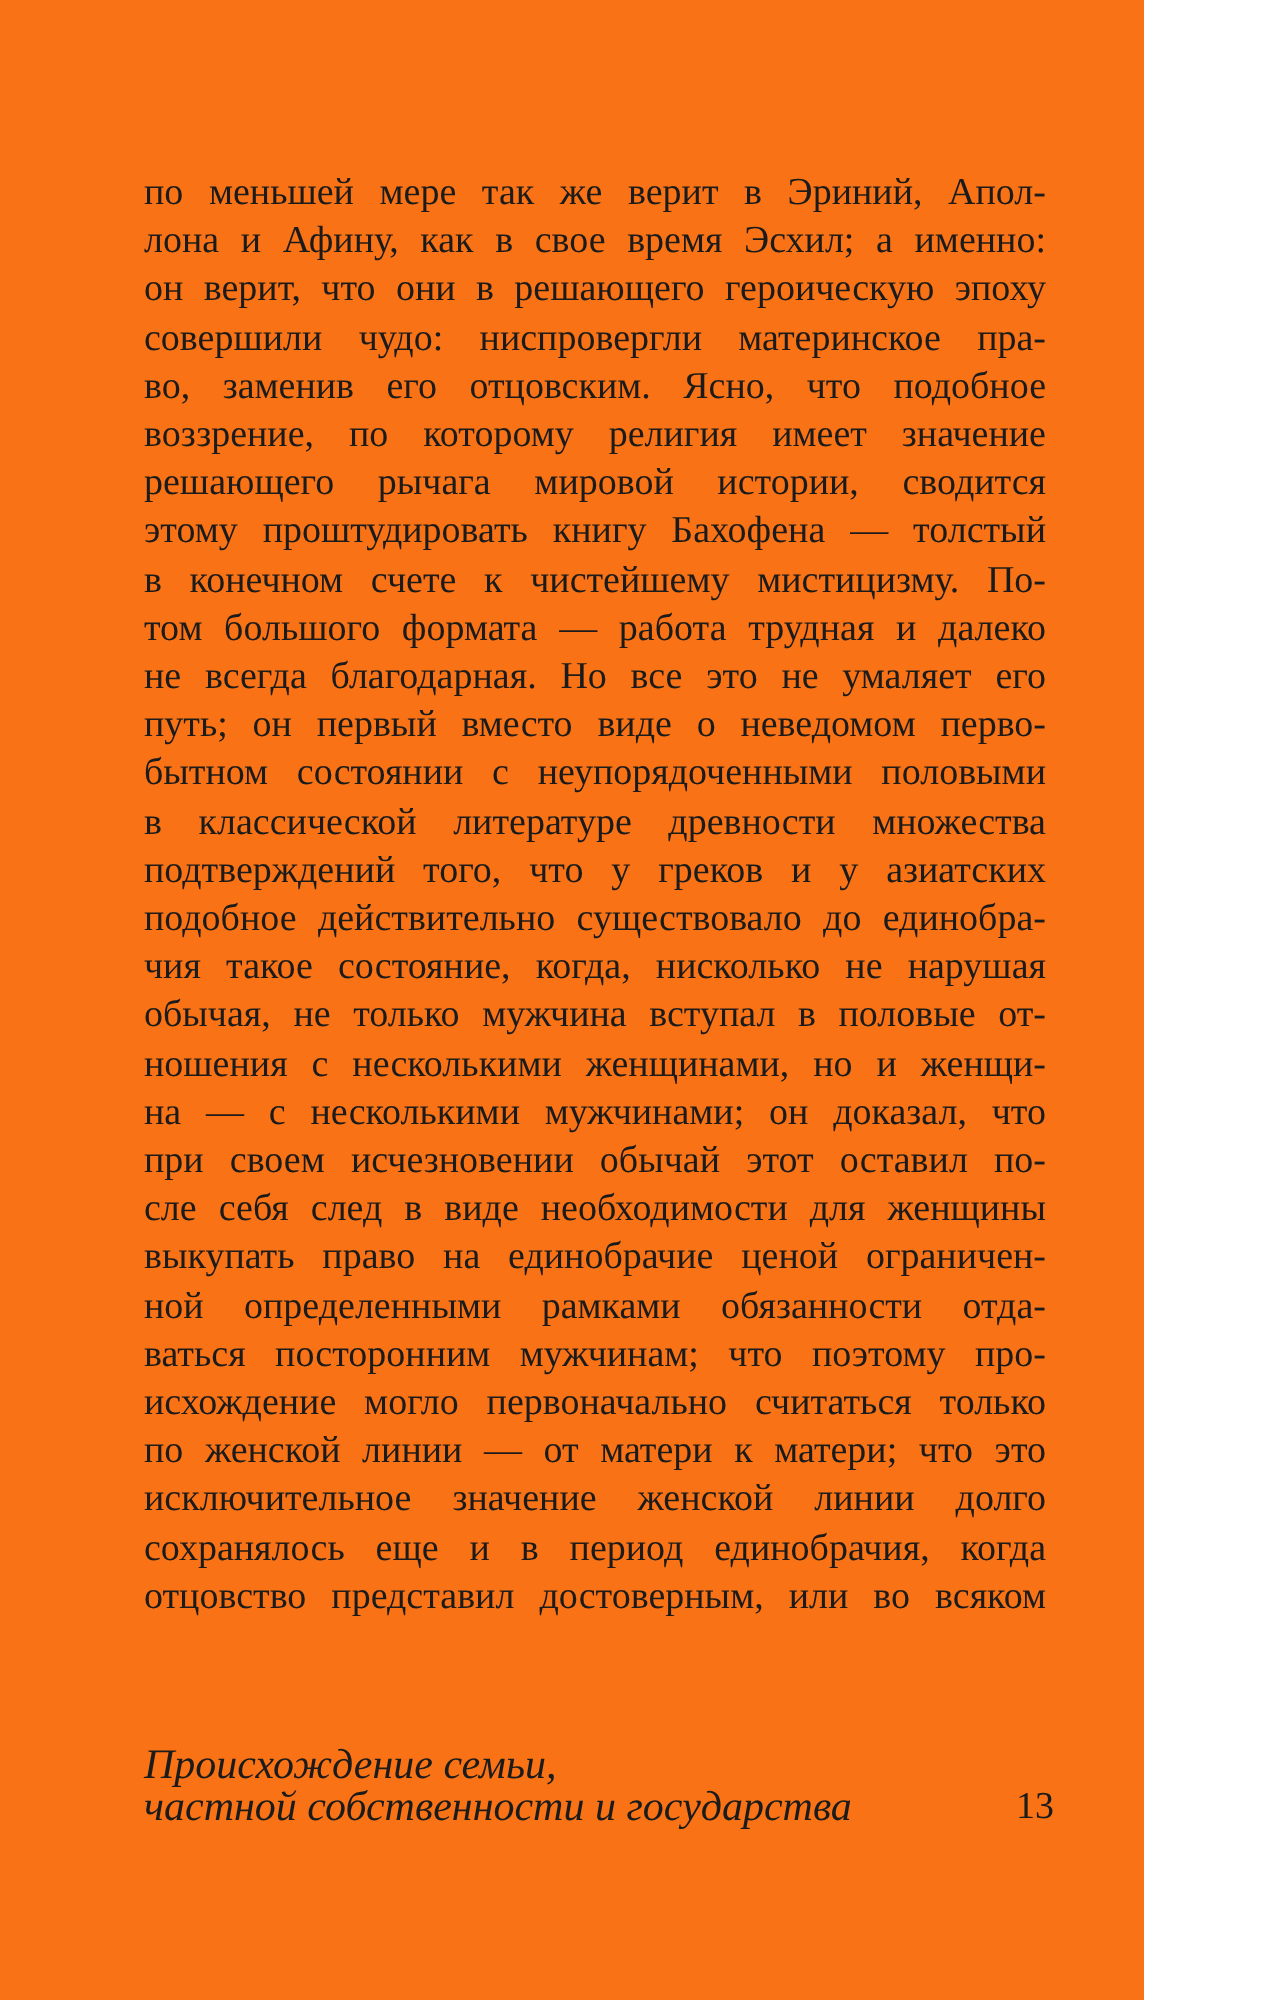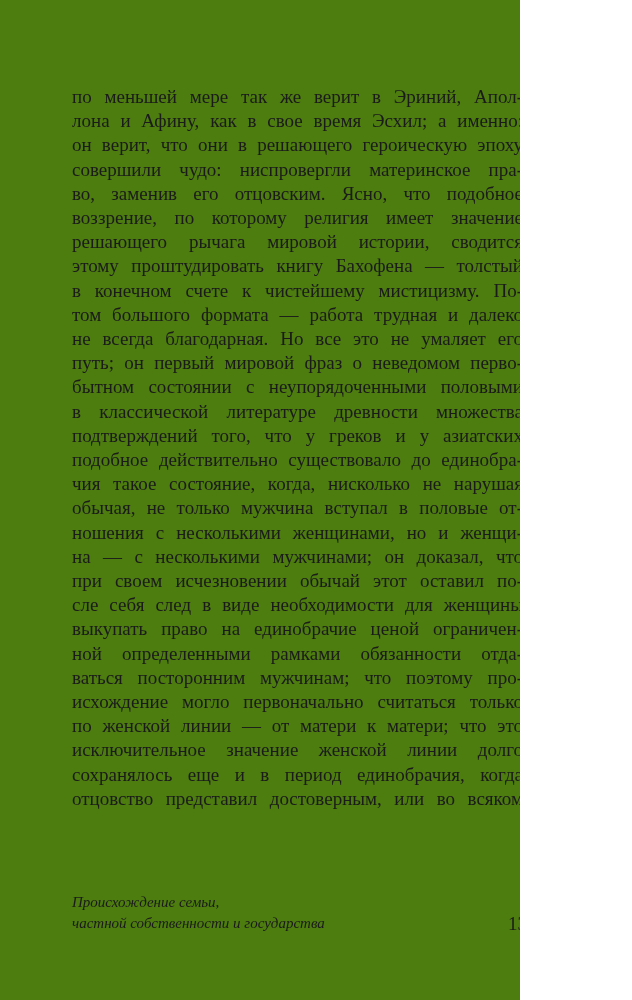--- a/index.html
+++ b/index.html
@@ -2,23 +2,23 @@
 <html><head>
 <meta charset="utf-8">
 <style>
   html, body {
     margin: 0;
     padding: 0;
     background: #ffffff;
   }
   .page {
     position: relative;
-    width: 520px;
+    width: 572px;
     height: 1000px;
-    background: #4d7c0f;
+    background: #f97316;
     font-family: "Liberation Serif", "DejaVu Serif", serif;
     color: #1b1b1b;
     overflow: hidden;
   }
   .body-text {
     position: absolute;
     left: 72px;
     top: 85px;
     width: 451px;
     font-size: 19px;
@@ -33,23 +33,22 @@
     position: absolute;
     left: 72px;
     top: 872px;
     width: 455px;
     display: flex;
     justify-content: space-between;
     align-items: flex-end;
   }
   .footer-title {
     font-style: italic;
-    font-size: 15px;
+    font-size: 21px;
     line-height: 21px;
-    margin-top: 20px;
   }
   .page-number {
     font-size: 19px;
     line-height: 21px;
   }
 </style>
 </head>
 <body>
 
 <div class="page">
@@ -59,21 +58,21 @@
       <div class="line">лона и Афину, как в свое время Эсхил; а именно:</div>
       <div class="line">он верит, что они в решающего героическую эпоху</div>
       <div class="line">совершили чудо: ниспровергли материнское пра-</div>
       <div class="line">во, заменив его отцовским. Ясно, что подобное</div>
       <div class="line">воззрение, по которому религия имеет значение</div>
       <div class="line">решающего рычага мировой истории, сводится</div>
       <div class="line">этому проштудировать книгу Бахофена — толстый</div>
       <div class="line">в конечном счете к чистейшему мистицизму. По-</div>
       <div class="line">том большого формата — работа трудная и далеко</div>
       <div class="line">не всегда благодарная. Но все это не умаляет его</div>
-      <div class="line">путь; он первый мировой фраз о неведомом перво-</div>
+      <div class="line">путь; он первый вместо виде о неведомом перво-</div>
       <div class="line">бытном состоянии с неупорядоченными половыми</div>
       <div class="line">в классической литературе древности множества</div>
       <div class="line">подтверждений того, что у греков и у азиатских</div>
       <div class="line">подобное действительно существовало до единобра-</div>
       <div class="line">чия такое состояние, когда, нисколько не нарушая</div>
       <div class="line">обычая, не только мужчина вступал в половые от-</div>
       <div class="line">ношения с несколькими женщинами, но и женщи-</div>
       <div class="line">на — с несколькими мужчинами; он доказал, что</div>
       <div class="line">при своем исчезновении обычай этот оставил по-</div>
       <div class="line">сле себя след в виде необходимости для женщины</div>

